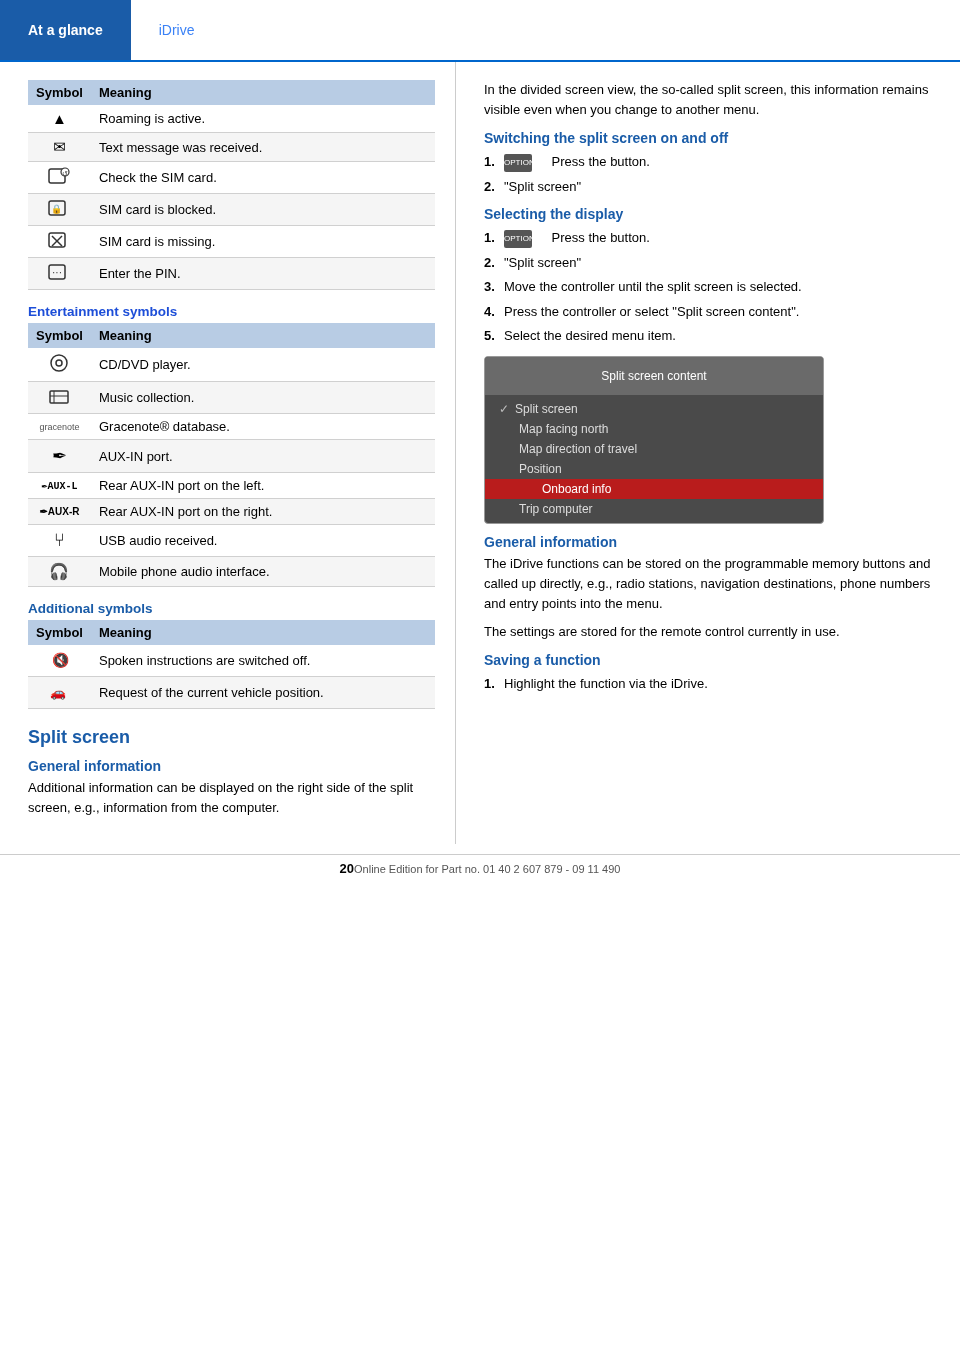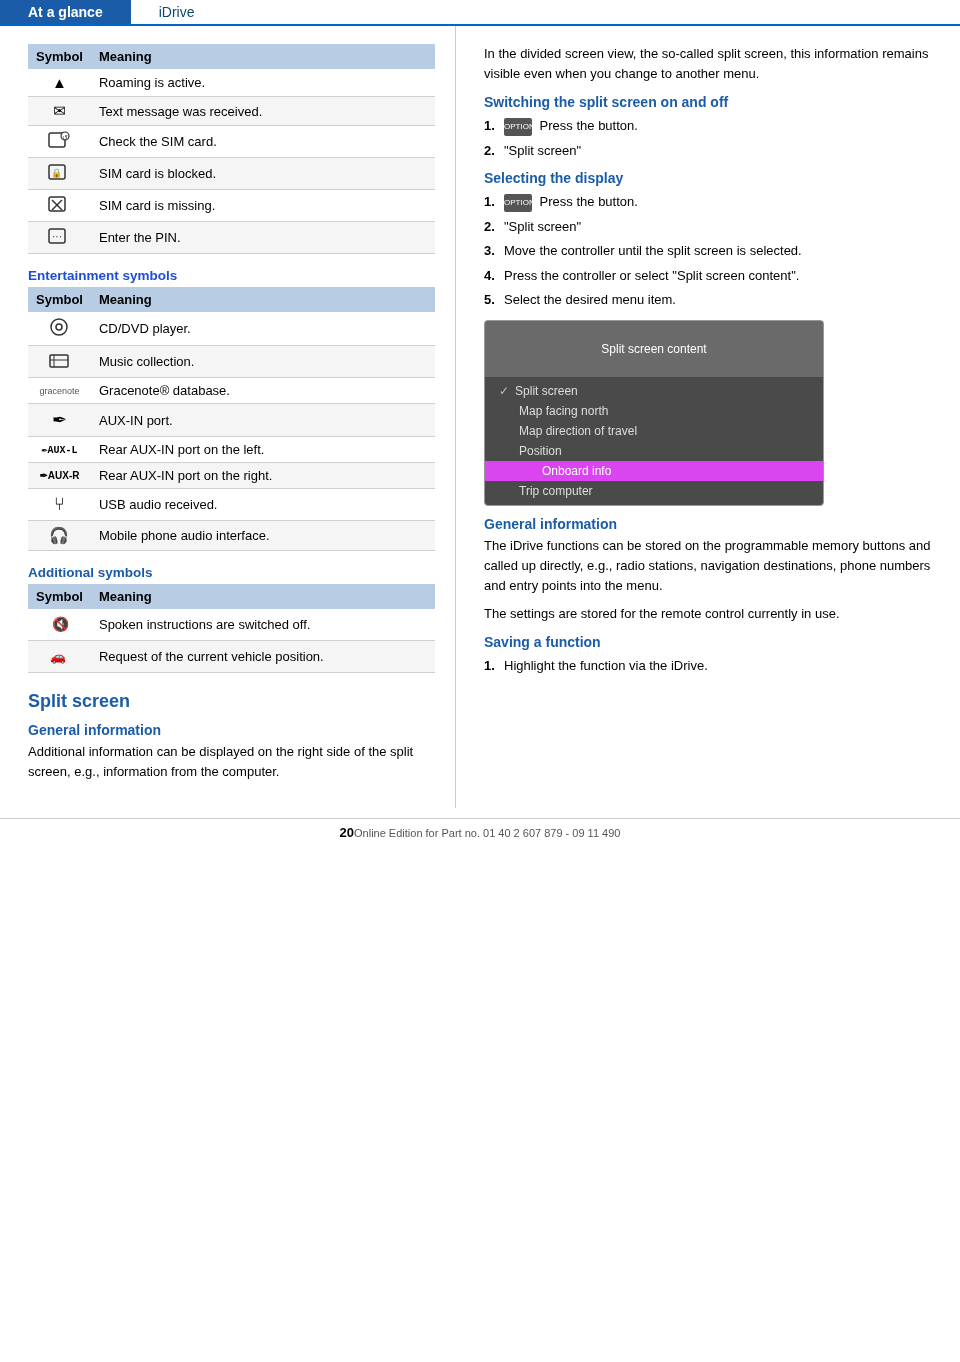--- a/index.html
+++ b/index.html
@@ -12,32 +12,32 @@
       min-height: 1362px;
     }
 
     
     .tab-bar {
       display: flex;
       border-bottom: 2px solid #0066cc;
       background: #fff;
     }
     .tab {
-      padding: 4px 28px;
+      padding: 22px 28px;
       font-size: 14px;
       cursor: pointer;
       color: #333;
     }
     .tab.active {
       background: #1a5ca8;
       color: #fff;
       font-weight: bold;
     }
     .tab.inactive {
-      color: #0c4a6e;
+      color: #3b82f6;
     }
 
     
     .page-body {
       display: flex;
       gap: 0;
     }
 
     
     .left-col {
@@ -133,53 +133,53 @@
     .option-btn-img {
       display: inline-block;
       width: 28px;
       height: 18px;
       background: #555;
       color: #fff;
       font-size: 8px;
       text-align: center;
       line-height: 18px;
       border-radius: 2px;
-      margin-right: 4px;
+      margin-right: 16px;
       vertical-align: middle;
     }
 
     
     .split-screen-box {
       border: 1px solid #999;
       border-radius: 4px;
       overflow: hidden;
       margin-top: 10px;
       max-width: 340px;
       background: #4a4a4a;
     }
     .split-screen-box .box-title {
       background: #6a6a6a;
       color: #fff;
       font-size: 12px;
-      padding: 21px 10px;
+      padding: 12px 10px;
       text-align: center;
     }
     .split-screen-box .box-items {
       padding: 4px 0;
     }
     .split-screen-box .box-item {
       color: #ddd;
       font-size: 12px;
       padding: 3px 14px;
       display: flex;
       align-items: center;
       gap: 6px;
     }
     .split-screen-box .box-item.highlighted {
-      background: #d946ef;
+      background: #b91c1c;
       color: #fff;
       padding-left: 37px;
     }
 
     
     .footer {
       border-top: 1px solid #ccc;
       padding: 6px 28px;
       font-size: 11px;
       color: #555;

